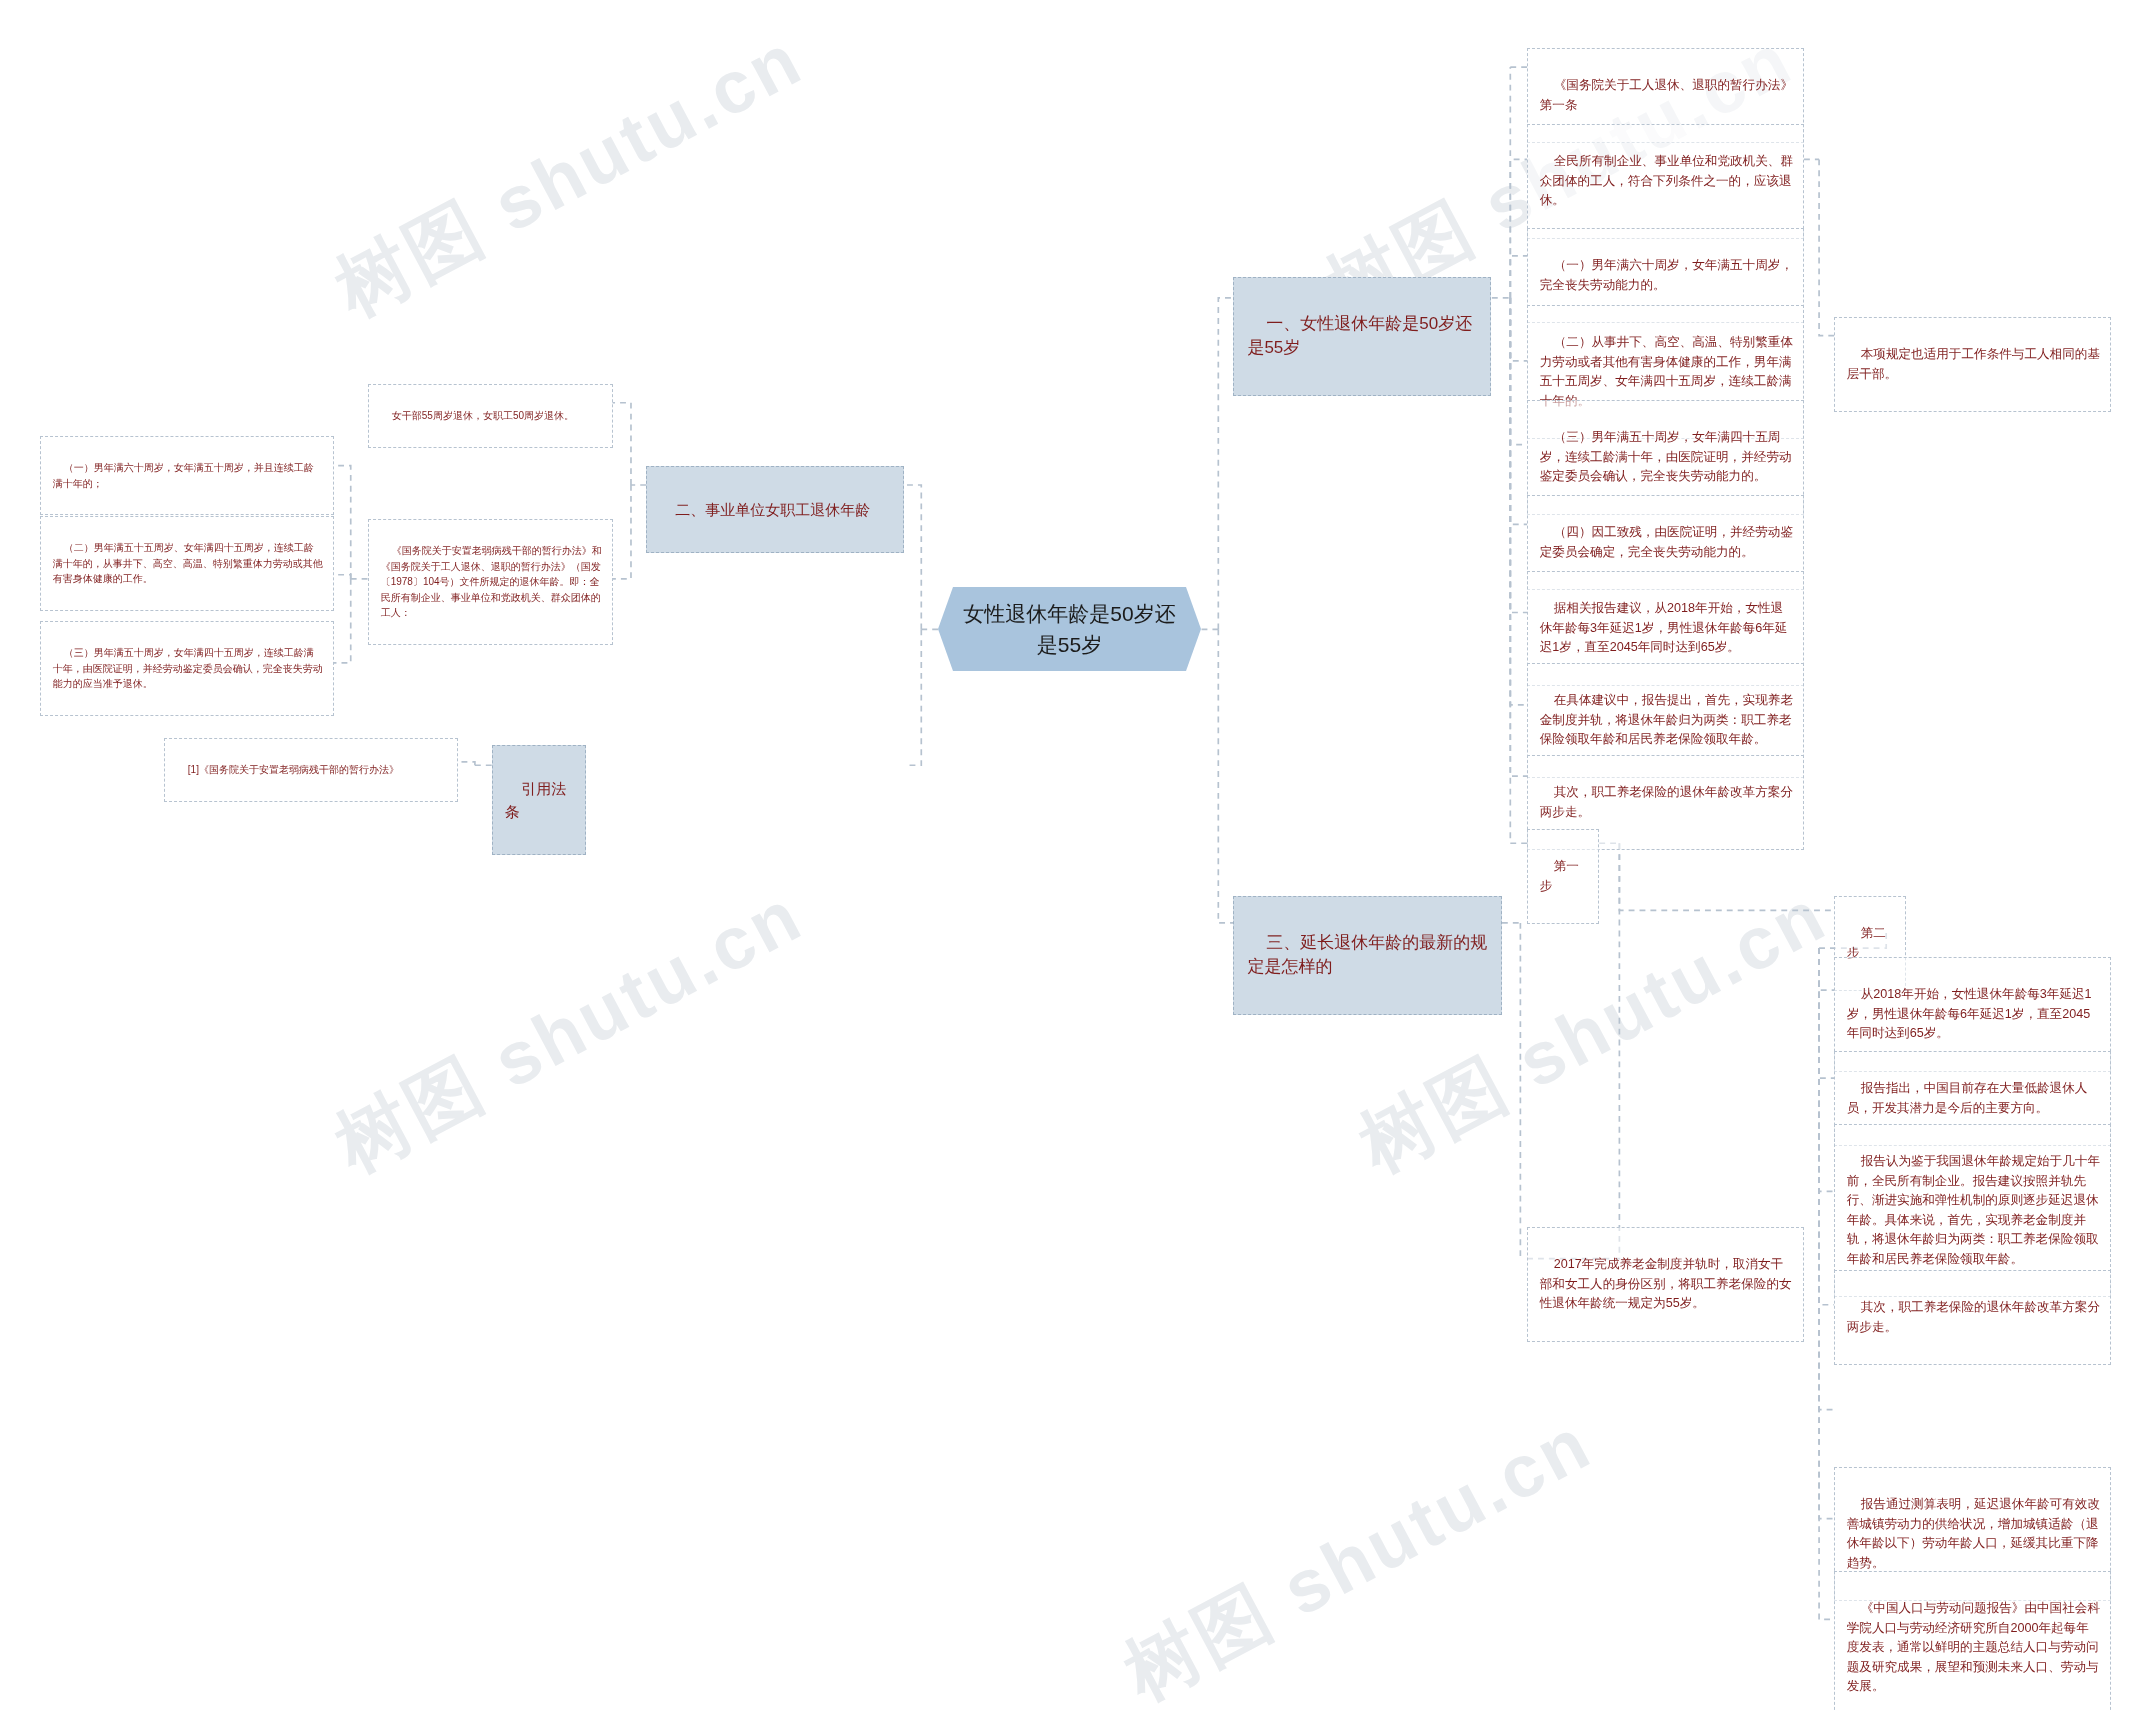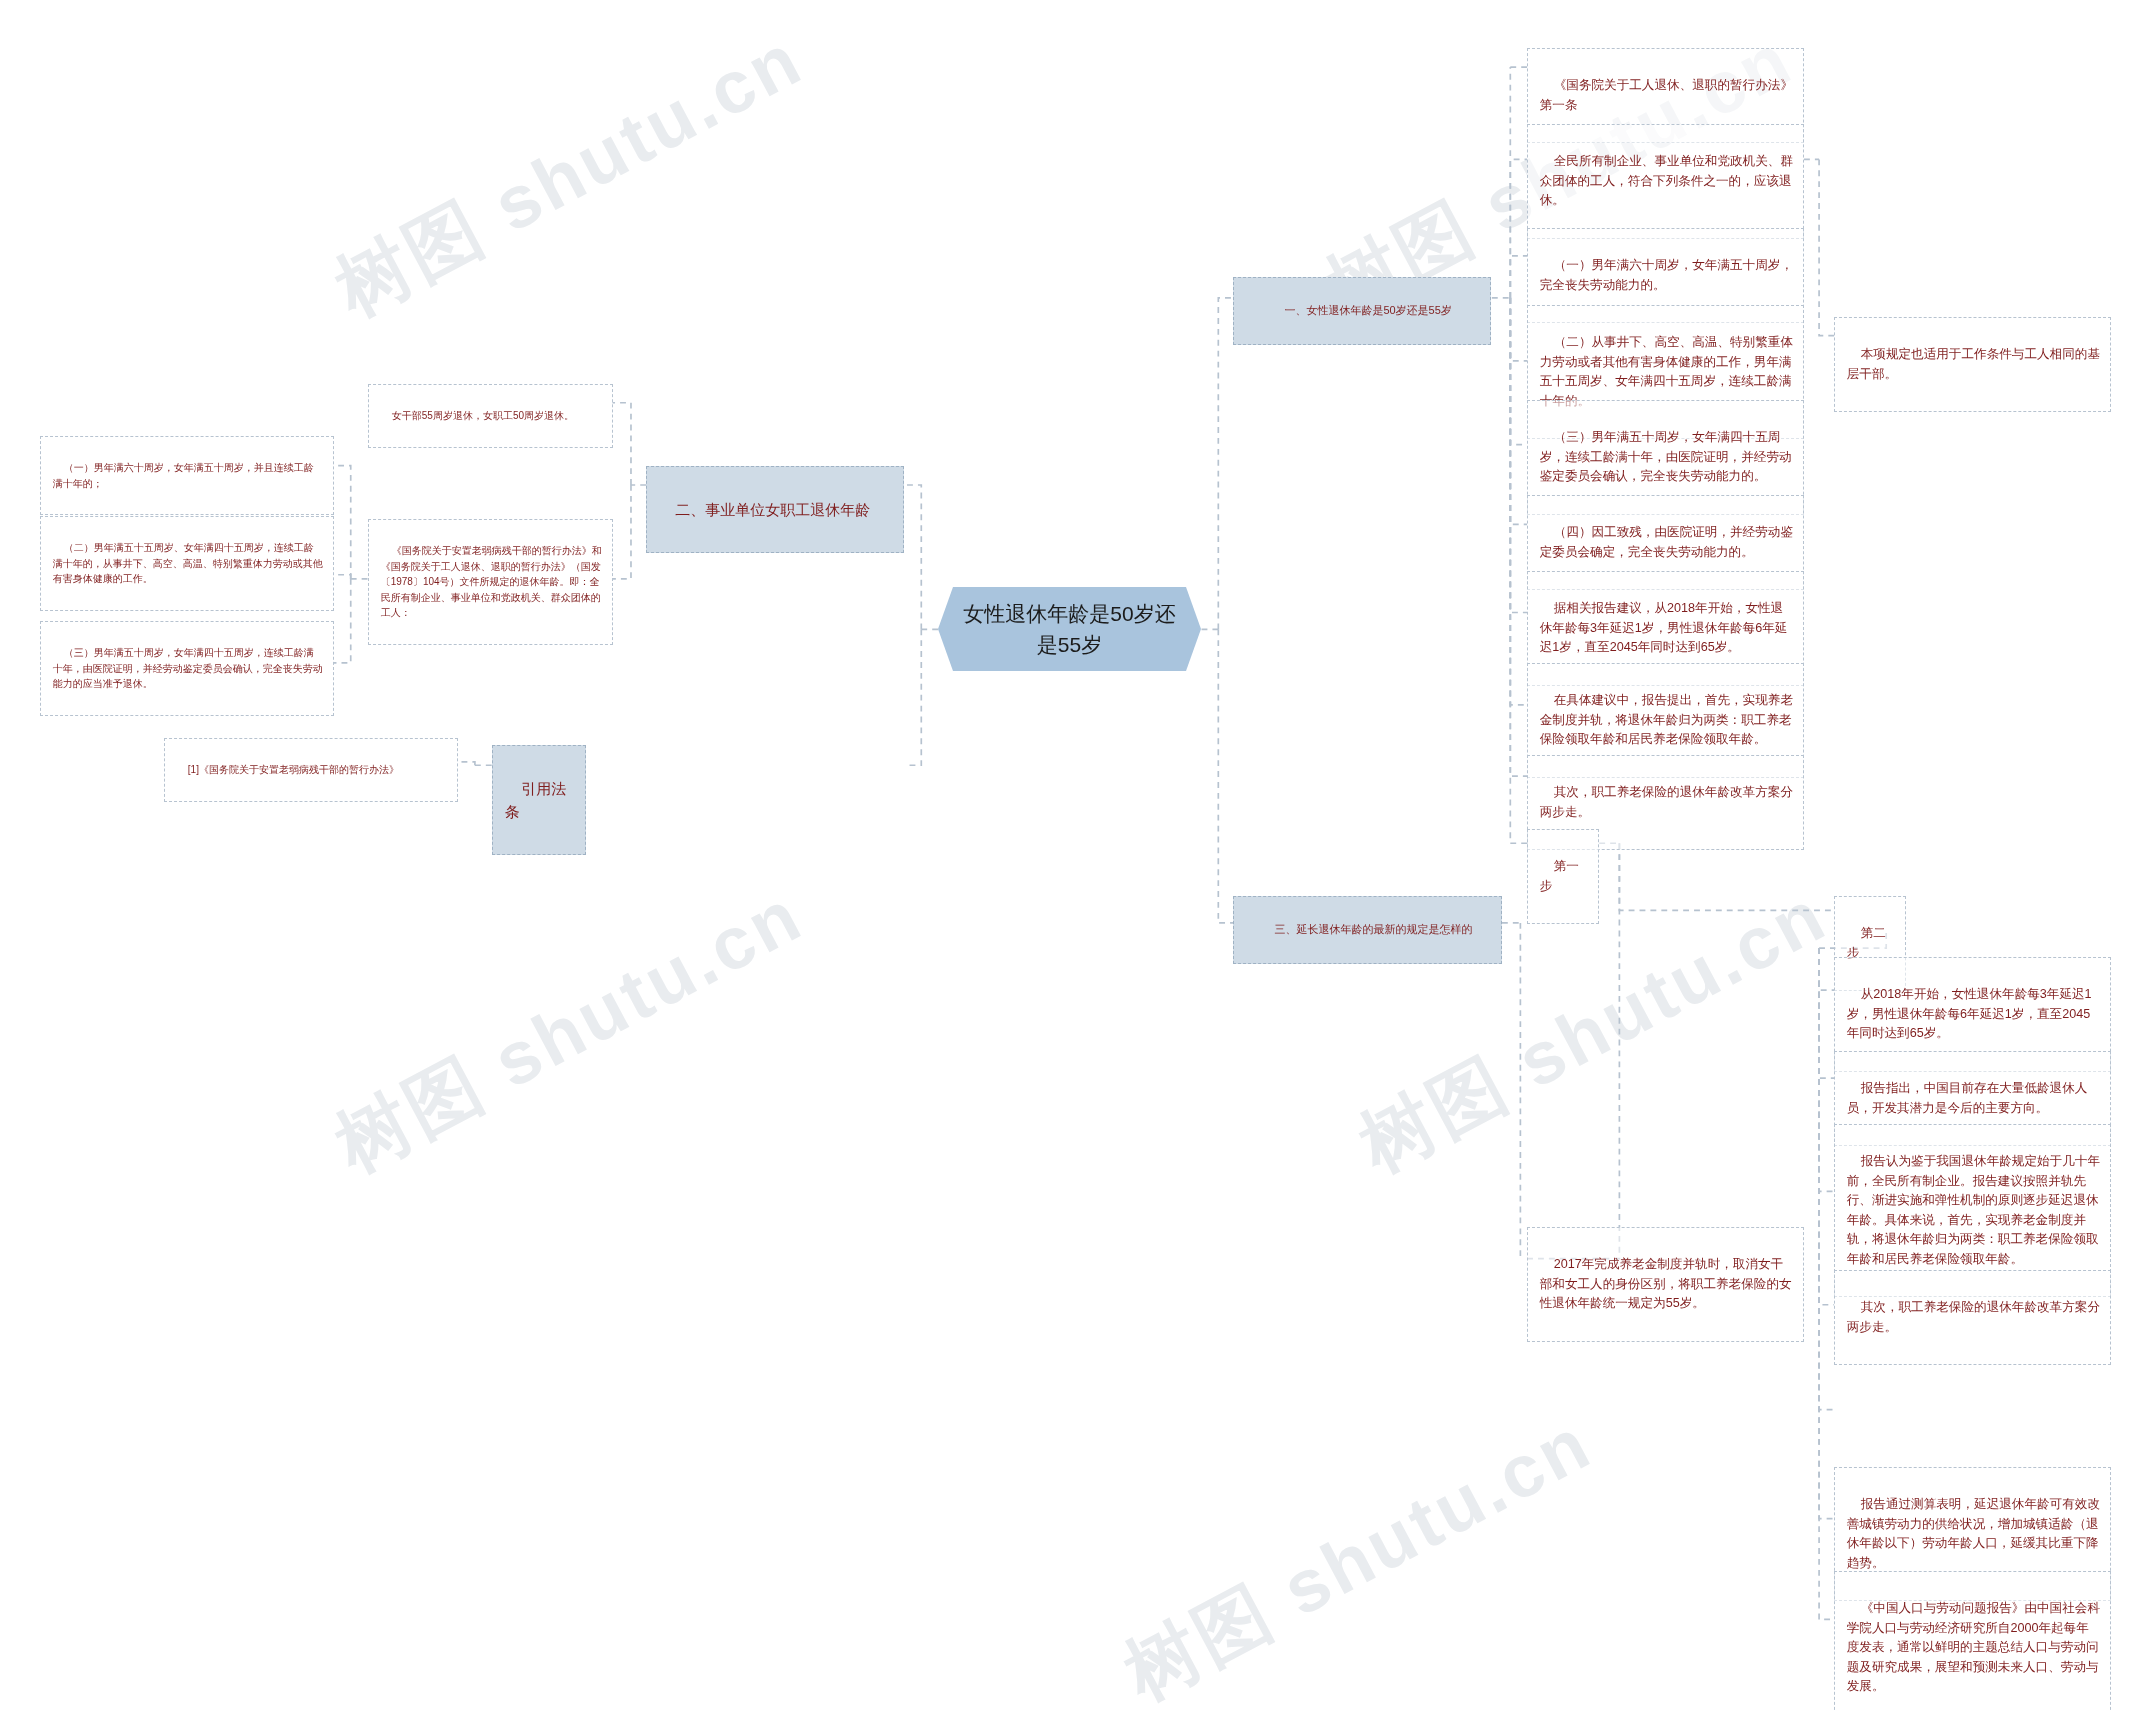--- a/index.html
+++ b/index.html
@@ -54,24 +54,23 @@
   }
   .leaf {
     font-size: 12.6px;
     background: rgba(255,255,255,0.55);
   }
   .leaf-sm { font-size: 10px; }
 
   .branch {
     background: #cfdbe6;
     border: 1.3px dashed #9fb2c4;
-    font-size: 11px;
+    font-size: 17px;
     padding: 9.2px 13.4px;
     line-height: 1.45;
-    text-align: center;
   }
   .branch-sm {
     background: #cfdbe6;
     border: 1.3px dashed #9fb2c4;
     font-size: 15px;
     padding: 7.6px 11.7px;
   }
 
   
   #root {

